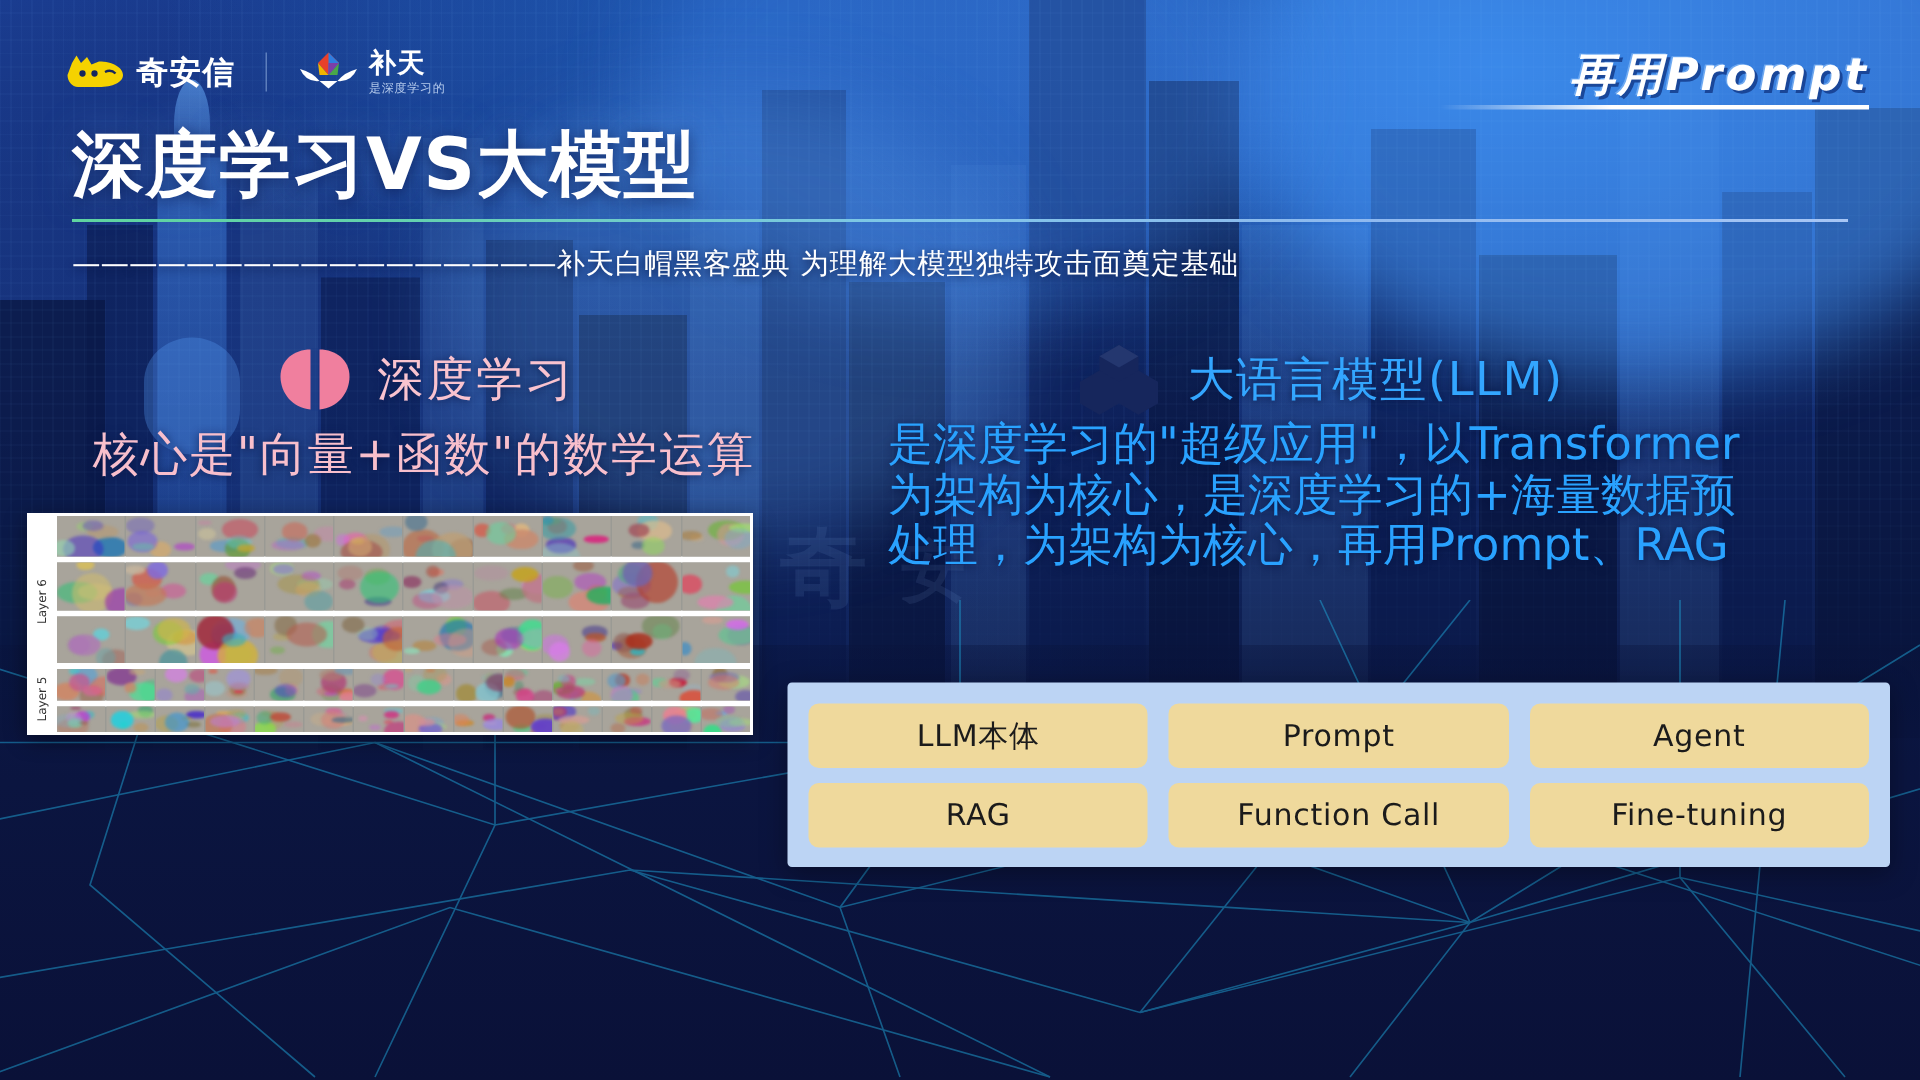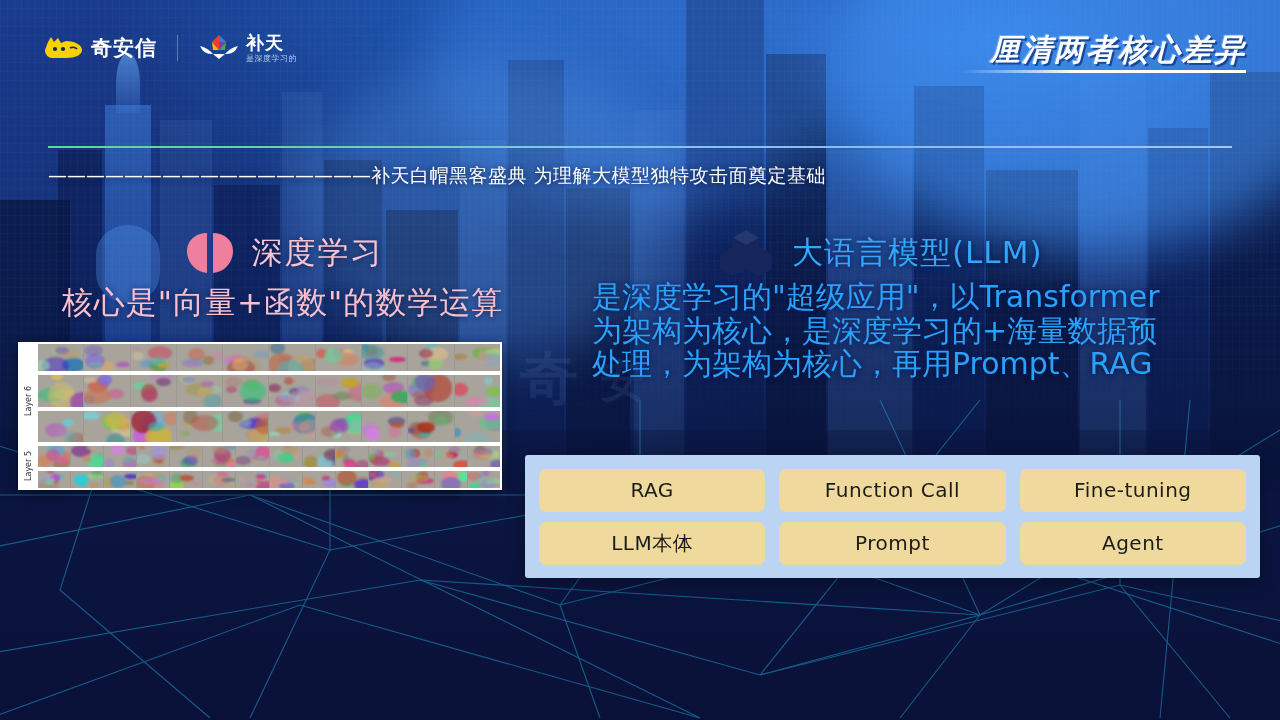--- a/index.html
+++ b/index.html
@@ -259,23 +259,24 @@
         <path d="M40,13 q-8,2 -13,8 q9,1 13,-8 Z" fill="#ffffff"></path>
         <path d="M15,21 L21,26 L27,21 Z" fill="#ffffff"></path>
       </svg>
       <div class="bt-txt">
         <span class="b1">补天</span>
         <span class="b2">是深度学习的</span>
       </div>
     </div>
   </div>
 
-  <div class="event-logo">厘清两者核心差异</div>
+  <div class="event-logo">再用Prompt</div>
   <div class="event-underline"></div>
 
+  <div class="title">深度学习VS大模型</div>
   <div class="title-rule"></div>
   <div class="subtitle">
     <span class="dashes">—————————————————</span><span>补天白帽黑客盛典 为理解大模型独特攻击面奠定基础</span>
   </div>
 
   <div class="col-left">
     <div class="lhead">
       <svg class="brain-ico" viewBox="0 0 56 46">
         <path d="M25,3 C14,3 5,10 5,21 C5,32 13,42 25,43 Z" fill="#f07f9e"></path>
         <path d="M31,3 C42,3 51,10 51,21 C51,32 43,42 31,43 Z" fill="#f07f9e"></path>
@@ -792,24 +793,24 @@
     </div>
     <div class="rbody">
       <div>是深度学习的"超级应用"，以Transformer</div>
       <div>为架构为核心，是深度学习的+海量数据预</div>
       <div>处理，为架构为核心，再用Prompt、RAG</div>
     </div>
   </div>
 
   <div class="panel">
     <div class="prow">
+      <div class="card">LLM本体</div>
+      <div class="card">Prompt</div>
+      <div class="card">Agent</div>
+    </div>
+    <div class="prow">
       <div class="card">RAG</div>
       <div class="card">Function Call</div>
       <div class="card">Fine-tuning</div>
     </div>
-    <div class="prow">
-      <div class="card">LLM本体</div>
-      <div class="card">Prompt</div>
-      <div class="card">Agent</div>
-    </div>
   </div>
 
 </div>
 
 </body></html>

